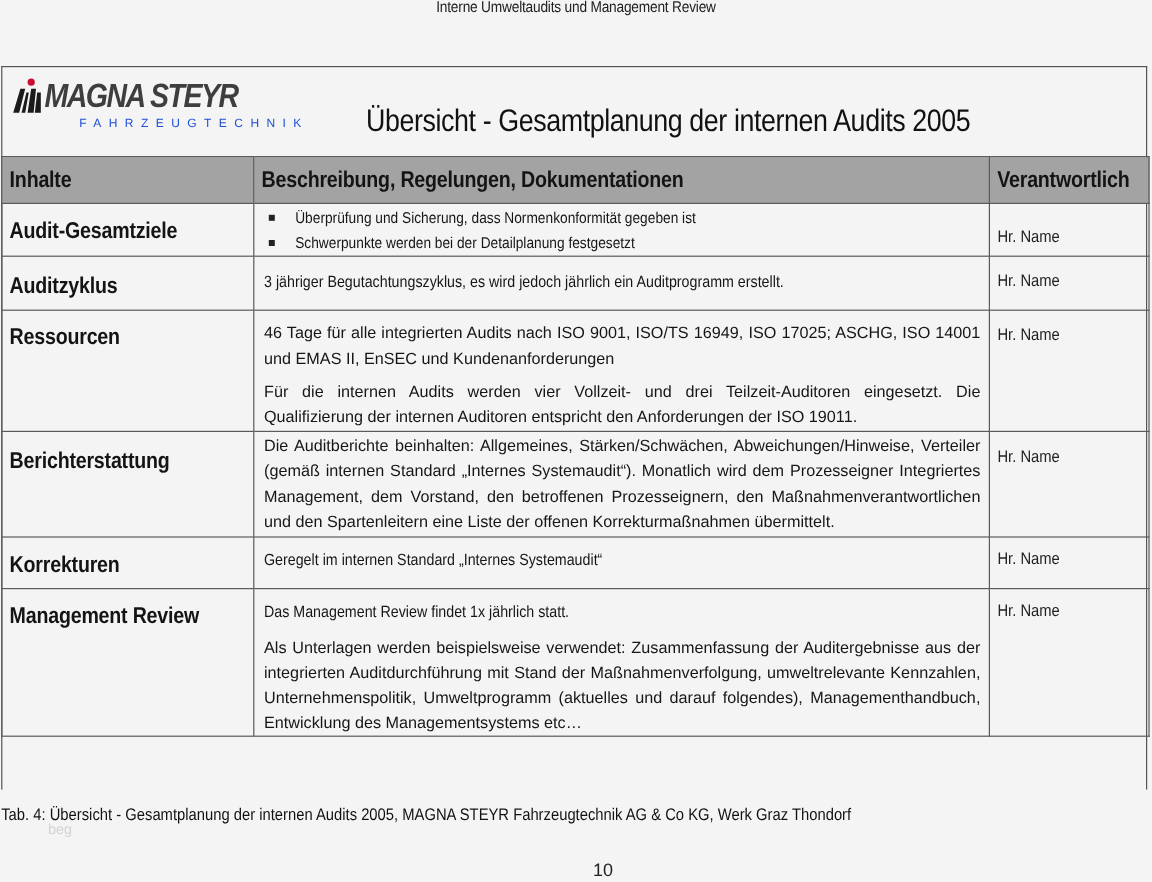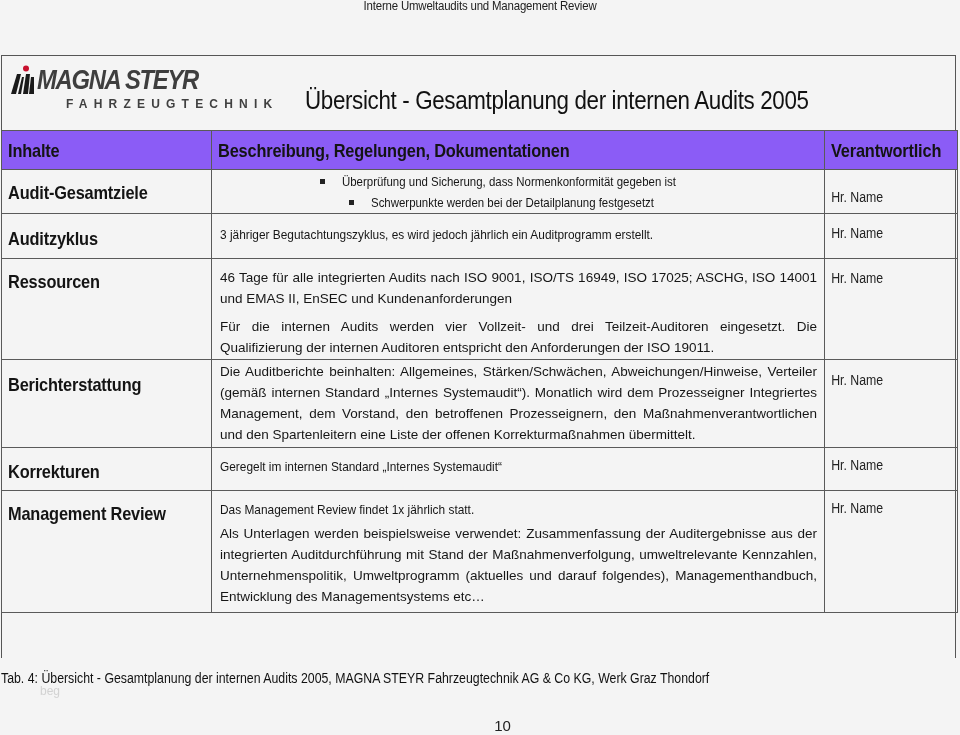--- a/index.html
+++ b/index.html
@@ -25,37 +25,37 @@
     .logo {
       position: absolute; left: 8px; top: 8px; width: 210px; height: 50px;
     }
     .logo-mark { position: absolute; left: 0; top: 2px; width: 26px; height: 30px; }
     .logo-text {
       position: absolute; left: 28px; top: 3px; font-weight: bold; font-size: 28px;
       color: #3e3e3e; font-style: italic; letter-spacing: -1.5px; transform: scaleX(0.85);
       transform-origin: left top; white-space: nowrap; line-height: 28px;
     }
     .logo-sub {
-      position: absolute; left: 57px; top: 34px; font-size: 12px; color: #404040;
-      letter-spacing: 6.2px; white-space: nowrap; line-height: 14px; font-weight: bold;
+      position: absolute; left: 57px; top: 34px; font-size: 10px; color: #1d4ed8;
+      letter-spacing: 6.2px; white-space: nowrap; line-height: 14px;
     }
     .doc-title {
       position: absolute; left: 304px; top: 30px; font-size: 26px; color: #111;
       white-space: nowrap; transform: scaleX(0.86); transform-origin: left top;
       letter-spacing: -0.4px; line-height: 30px;
     }
     table.plan {
       position: absolute; left: 1px; top: 130px; width: 956px;
       border-collapse: collapse; table-layout: fixed;
     }
     table.plan td, table.plan th {
       border: 1.5px solid #5a5a5a; vertical-align: top; padding: 0;
       text-align: left;
     }
-    th { background: #8b5cf6; font-weight: bold; }
+    th { background: #a3a3a3; font-weight: bold; }
     .th-text {
       display: block; font-size: 19px; padding: 9px 7px 0 7px; height: 29px;
       transform: scaleX(0.86); transform-origin: left top; white-space: nowrap;
       letter-spacing: -0.2px;
     }
     .cat {
       display: block; font-weight: bold; font-size: 19px; padding: 0 7px;
       transform: scaleX(0.86); transform-origin: left top; white-space: nowrap;
       letter-spacing: -0.2px;
     }
@@ -120,21 +120,21 @@
     <th>
           <span class="th-text">Verantwortlich</span>
         </th>
   </tr>
 
   <tr style="height:36px">
     <td>
           <span class="cat" style="padding-top:12px">Audit-Gesamtziele</span>
         </td>
     <td>
-      <div class="desc" style="padding-top:1px; font-size:13px;text-align:center;">
+      <div class="desc" style="padding-top:1px; font-size:13px;">
         <div><span class="sq"></span><span class="narrow">Überprüfung und Sicherung, dass Normenkonformität gegeben ist</span></div>
         <div><span class="sq"></span><span class="narrow">Schwerpunkte werden bei der Detailplanung festgesetzt</span></div>
       </div>
     </td>
     <td>
           <span class="resp" style="padding-top:19px">Hr. Name</span>
         </td>
   </tr>
 
 
@@ -191,21 +191,21 @@
         </td>
   </tr>
 
   <tr style="height:122px">
     <td>
           <span class="cat" style="padding-top:12px">Management Review</span>
         </td>
     <td>
       <div class="desc" style="padding-top:8px">
         <p><span class="narrow">Das Management Review findet 1x jährlich statt.</span></p>
-        <p style="margin-top:3px">Als Unterlagen werden beispielsweise verwendet: Zusammenfassung der Auditergebnisse aus der integrierten Auditdurchführung mit Stand der Maßnahmenverfolgung, umweltrelevante Kennzahlen, Unternehmenspolitik, Umweltprogramm (aktuelles und darauf folgendes), Managementhandbuch, Entwicklung des Managementsystems etc…</p>
+        <p style="margin-top:9px">Als Unterlagen werden beispielsweise verwendet: Zusammenfassung der Auditergebnisse aus der integrierten Auditdurchführung mit Stand der Maßnahmenverfolgung, umweltrelevante Kennzahlen, Unternehmenspolitik, Umweltprogramm (aktuelles und darauf folgendes), Managementhandbuch, Entwicklung des Managementsystems etc…</p>
       </div>
     </td>
     <td>
           <span class="resp" style="padding-top:9px">Hr. Name</span>
         </td>
   </tr>
 </tbody>
   </table>
 
 <div class="caption">Tab.  4: Übersicht - Gesamtplanung der internen Audits 2005,  MAGNA STEYR Fahrzeugtechnik AG &amp; Co KG, Werk Graz Thondorf</div>

